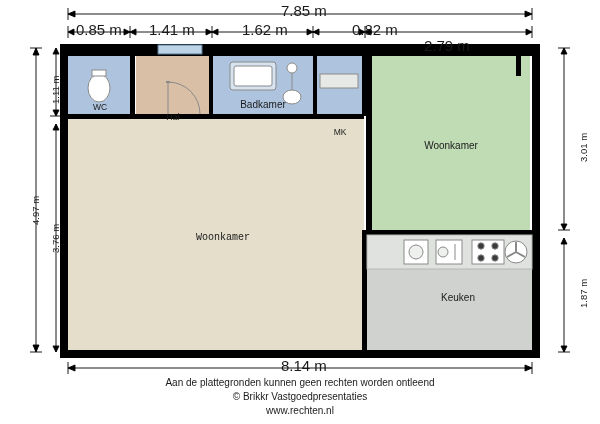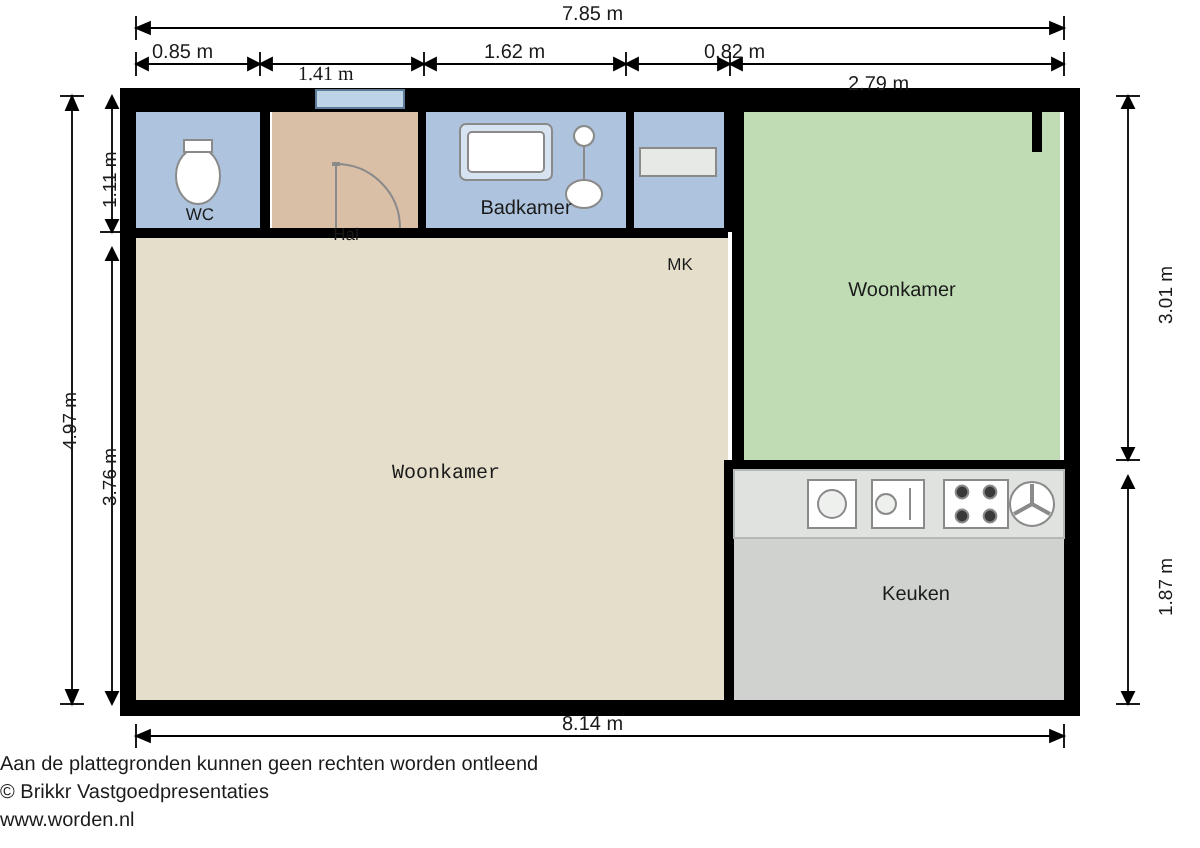--- a/index.html
+++ b/index.html
@@ -16,21 +16,21 @@
     position: relative;
   }
   #floorplan {
     position: absolute;
     left: 0; top: 0;
     width: 600px;
     height: 424px;
   }
   .dim-label {
     position: absolute;
-    font-size: 10px;
+    font-size: 15px;
     color: #1a1a1a;
     white-space: nowrap;
   }
   .room-label {
     position: absolute;
     font-size: 10px;
     color: #1a1a1a;
     white-space: nowrap;
     text-align: center;
   }
@@ -42,21 +42,21 @@
     position: absolute;
     font-size: 9.5px;
     color: #1a1a1a;
     white-space: nowrap;
     transform-origin: 0 0;
   }
   .footer {
     position: absolute;
     left: 0;
     width: 600px;
-    text-align: left;
+    text-align: center;
     font-size: 10px;
     color: #1a1a1a;
   }
   .footer.l1 { top: 377px; }
   .footer.l2 { top: 391px; }
   .footer.l3 { top: 405px; }
 </style>
 </head>
 <body>
 
@@ -205,21 +205,21 @@
     <line x1="564" y1="238" x2="564" y2="352"></line>
     <path d="M564 238 l-3 6 h6 z" fill="#000"></path>
     <path d="M564 352 l-3 -6 h6 z" fill="#000"></path>
     <line x1="558" y1="352" x2="570" y2="352"></line>
   </g>
 </svg>
 
 <div class="dim-label" style="left:281px; top:2px;">7.85 m</div>
 
 <div class="dim-label" style="left:76px; top:21px;">0.85 m</div>
-<div class="dim-label" style="left:149px; top:32px;font-family:Liberation Serif, serif;">1.41 m</div>
+<div class="dim-label" style="left:149px; top:21px;">1.41 m</div>
 <div class="dim-label" style="left:242px; top:21px;">1.62 m</div>
 <div class="dim-label" style="left:316px; top:21px;margin-left:36px;">0.82 m</div>
 <div class="dim-label" style="left:424px; top:37px;">2.79 m</div>
 
 <div class="dim-label" style="left:281px; top:357px;">8.14 m</div>
 
 <div class="vert-label" style="left:30px; top:225px; transform: rotate(-90deg);">4.97 m</div>
 <div class="vert-label" style="left:50px; top:104px; transform: rotate(-90deg);">1.11 m</div>
 <div class="vert-label" style="left:50px; top:253px; transform: rotate(-90deg);">3.76 m</div>
 <div class="vert-label" style="left:578px; top:162px; transform: rotate(-90deg);">3.01 m</div>
@@ -228,13 +228,13 @@
 <div class="room-label small" style="left:88px; top:74px; width:24px;">WC</div>
 <div class="room-label small" style="left:161px; top:84px; width:24px;">Hal</div>
 <div class="room-label" style="left:228px; top:99px; width:70px;">Badkamer</div>
 <div class="room-label small" style="left:326px; top:99px; width:28px;">MK</div>
 <div class="room-label" style="left:411px; top:140px; width:80px;">Woonkamer</div>
 <div class="room-label" style="left:183px; top:232px; width:80px;font-family:Liberation Mono, monospace;">Woonkamer</div>
 <div class="room-label" style="left:428px; top:292px; width:60px;">Keuken</div>
 
 <div class="footer l1">Aan de plattegronden kunnen geen rechten worden ontleend</div>
 <div class="footer l2">© Brikkr Vastgoedpresentaties</div>
-<div class="footer l3">www.worden.nl</div>
+<div class="footer l3">www.rechten.nl</div>
 
 </body></html>

